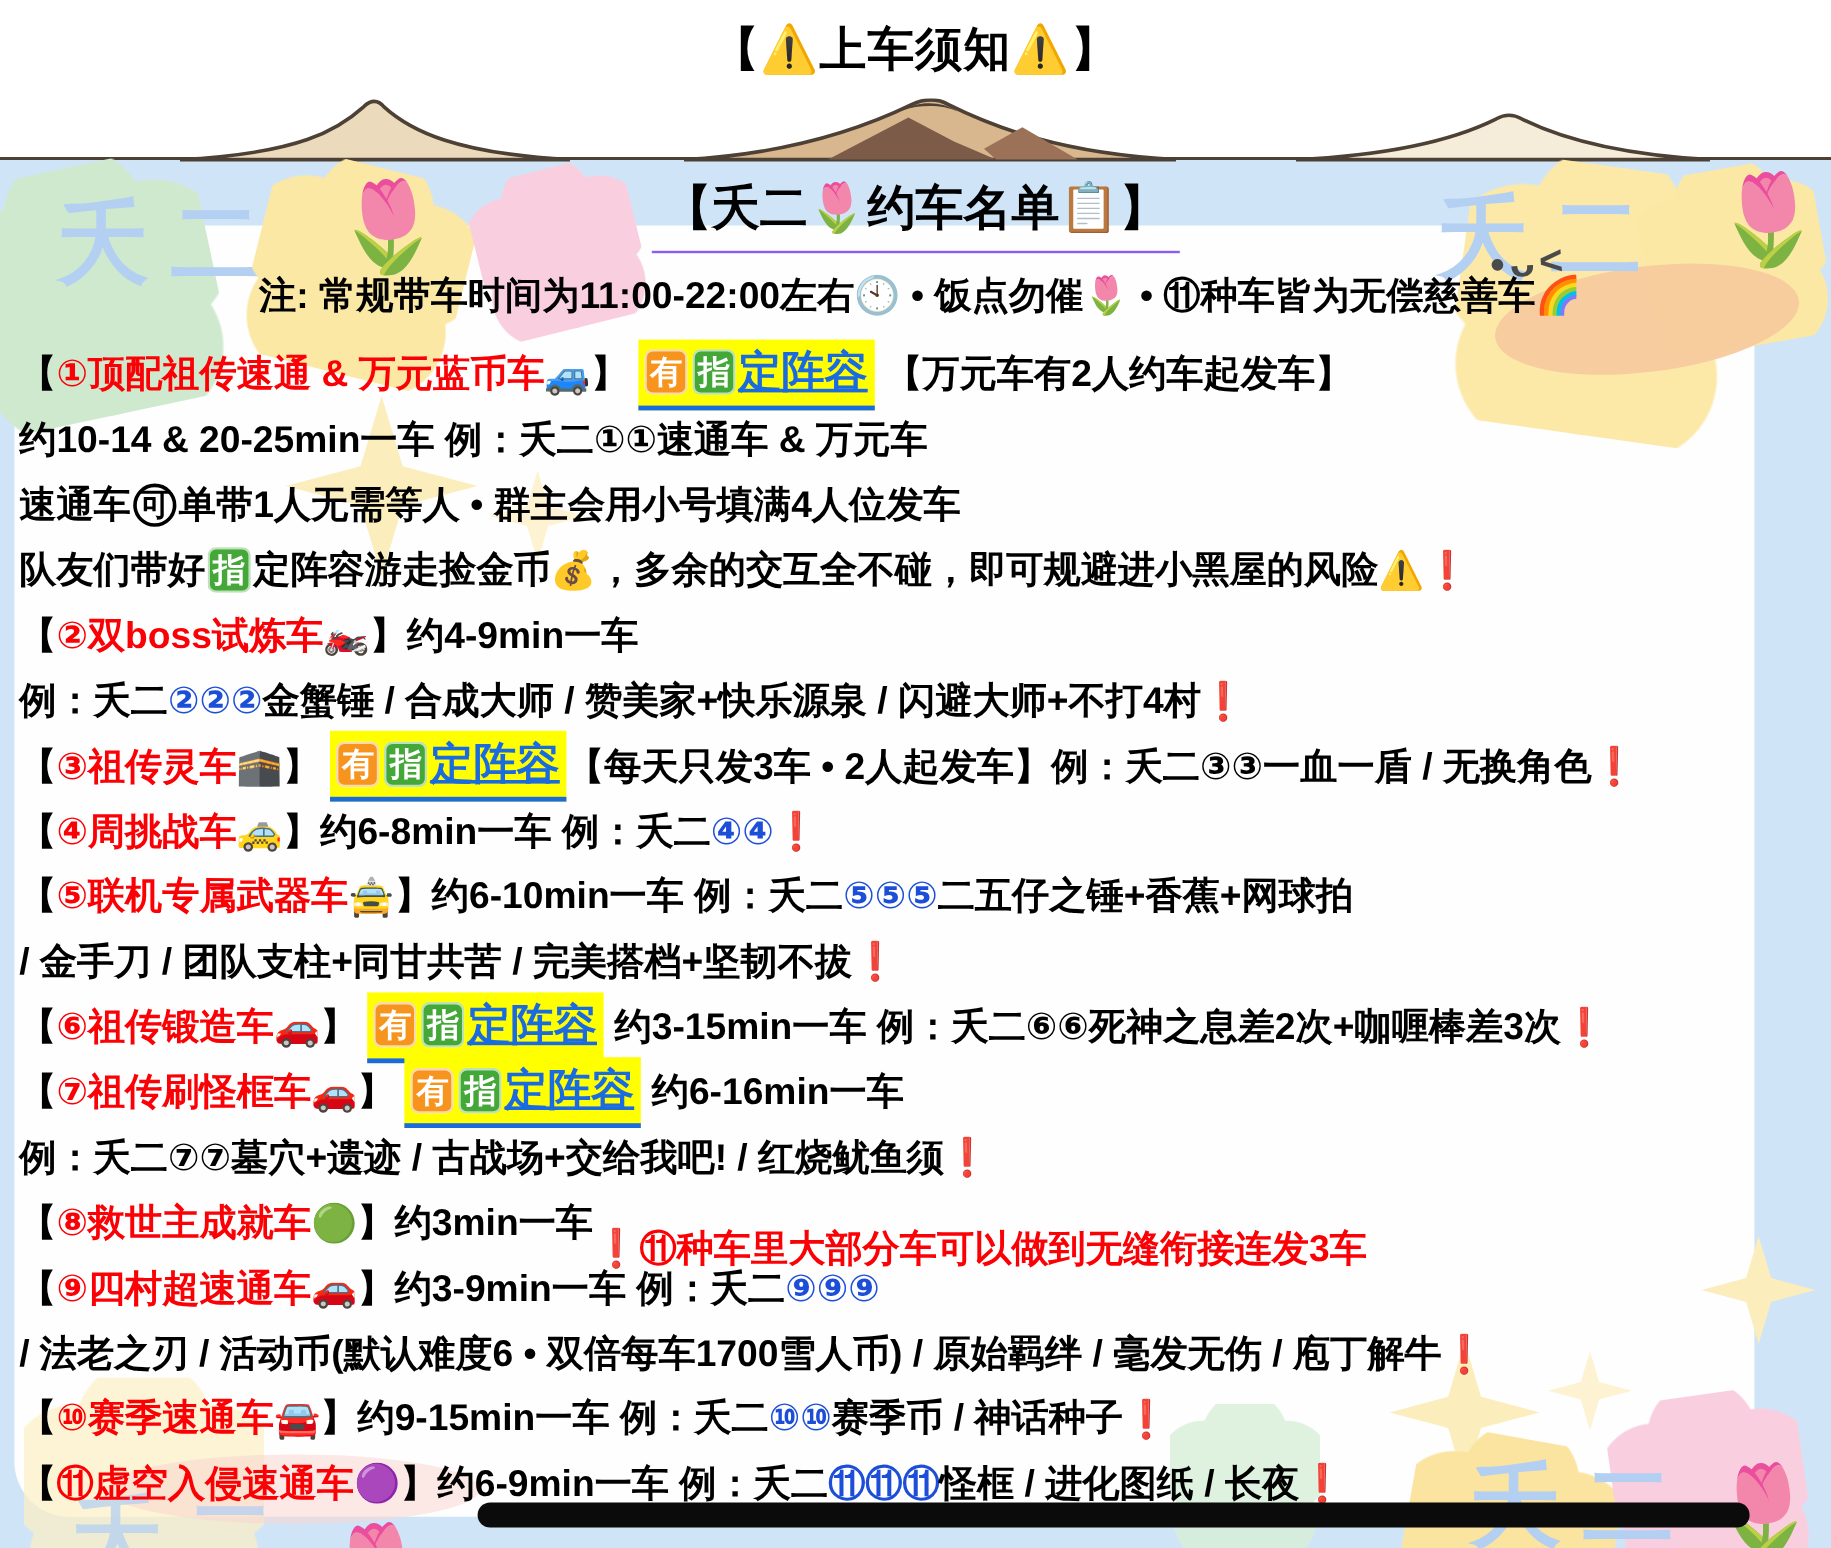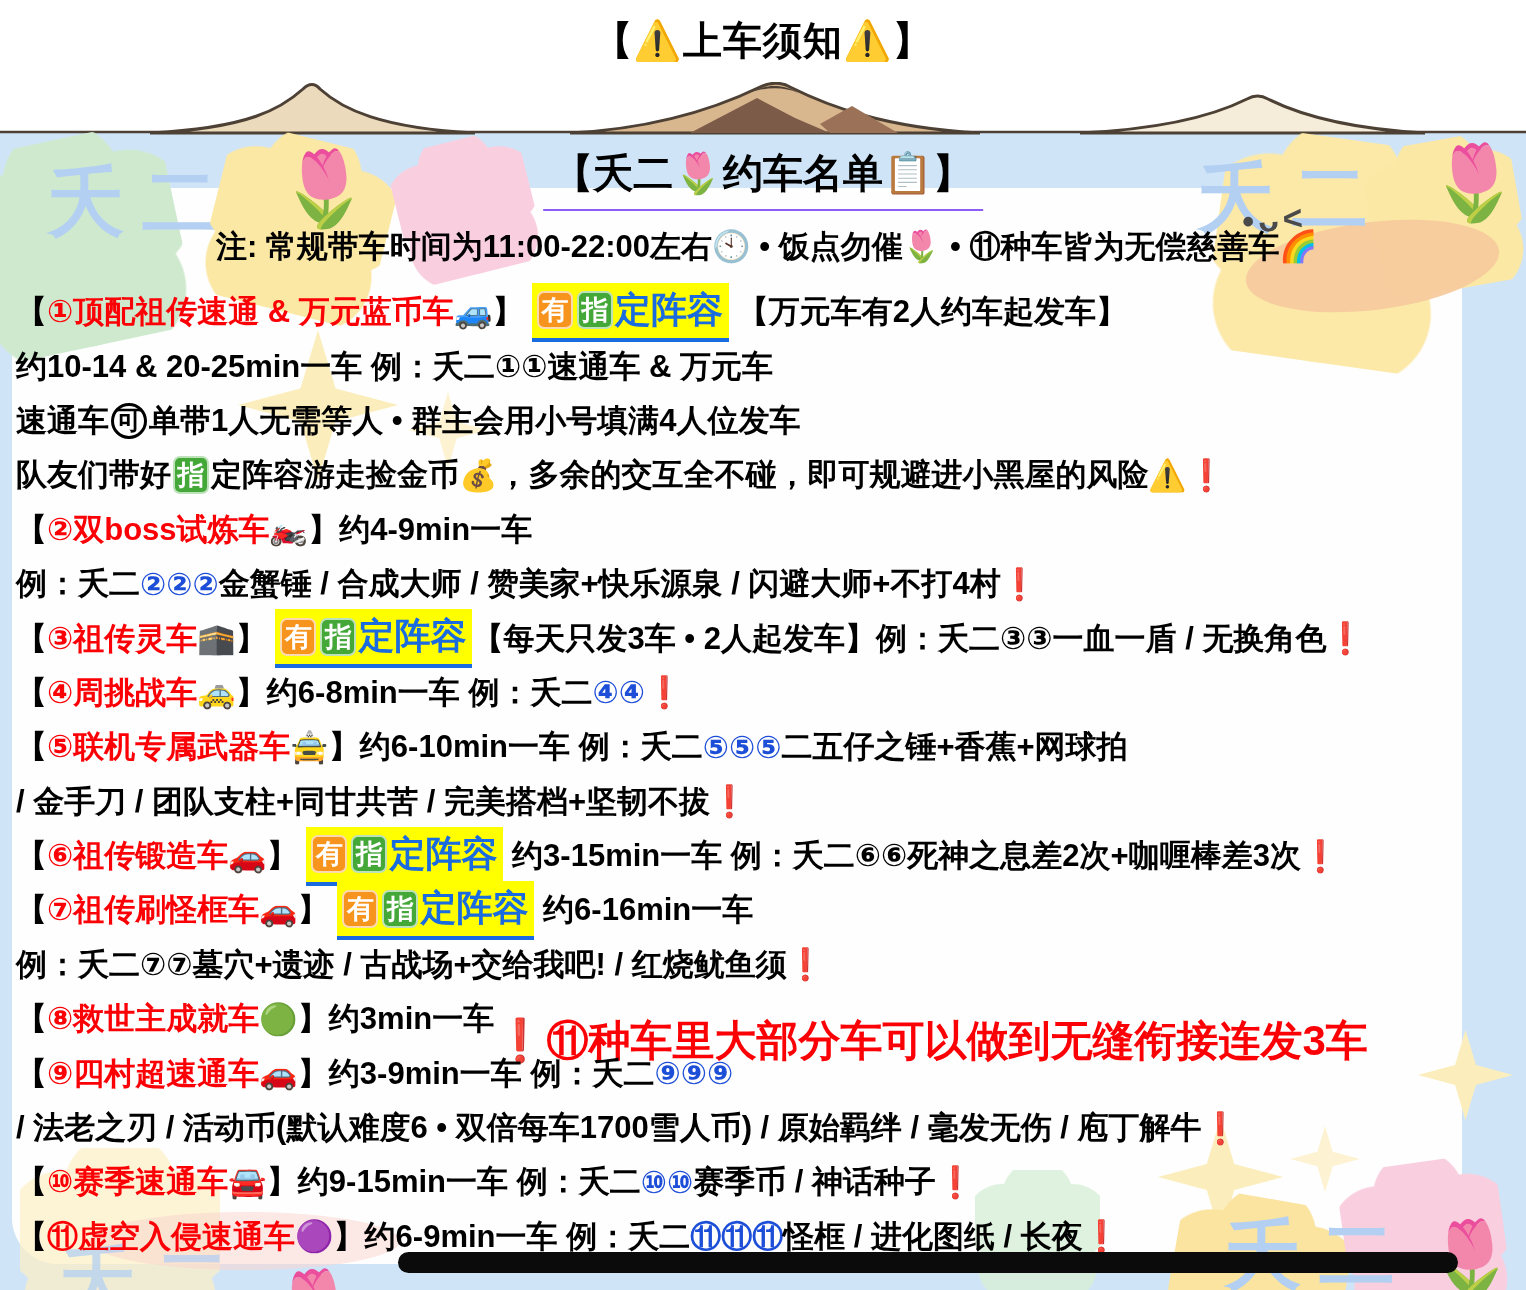--- a/index.html
+++ b/index.html
@@ -44,36 +44,36 @@
   }
   .note{
     position:absolute;top:226px;left:4px;width:100%;text-align:center;
     font-size:31px;z-index:3;white-space:pre;
   }
   
   .content{position:absolute;left:16px;top:285px;right:8px;z-index:3;}
   .line{height:54.4px;display:flex;align-items:center;white-space:pre;font-size:31px;}
   .seg-k{color:#000;}
   .seg-r{color:#fb0105;}
-  .seg-R{color:#fb0105;font-size:42px;margin-top:44px;}
+  .seg-R{color:#fb0105;font-size:31px;margin-top:44px;}
   .seg-b{color:#1d4ed8;text-decoration-thickness:3px;text-underline-offset:5px;}
   .seg-e{font-weight:400;}
   .seg-circ{
     display:inline-flex;justify-content:center;align-items:center;
     width:36px;height:36px;border:3px solid #000;border-radius:50%;
     font-size:26px;box-sizing:border-box;margin:0 2px;
   }
   .tag{display:inline-flex;justify-content:center;align-items:center;
     color:#fff;border-radius:7px;font-size:27px;width:36px;height:38px;margin:0 2px;
     border:2px solid rgba(255,255,255,.65);box-sizing:border-box;}
   .tag-you{background:#f7941e;}
   .tag-zhi{background:#43a838;}
   .badge{display:inline-flex;align-items:center;background:#ffff00;
     padding:3px 6px 3px 3px;border-bottom:4px solid #1a6ae0;}
-  .badge-text{color:#1a6ae0;font-size:36px;}
+  .badge-text{color:#1a6ae0;font-size:36px;text-decoration:underline;}
   
   .black-bar{position:absolute;left:398px;top:1252px;width:1060px;height:21px;
     background:#0b0b0b;border-radius:12px;z-index:6;}
 </style>
 </head>
 <body>
 
 <div class="page">
 
   <div class="top-band"></div>

